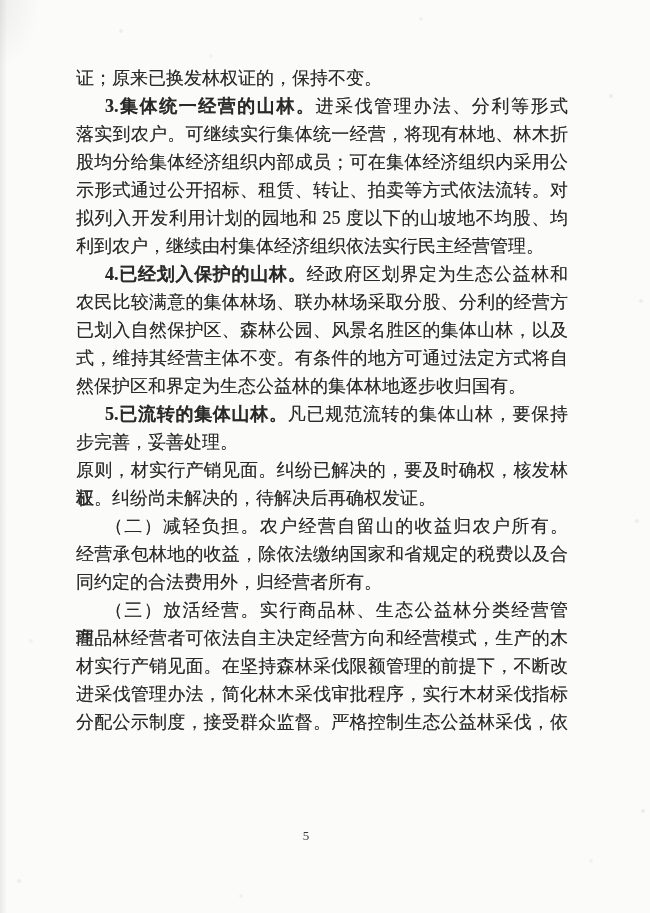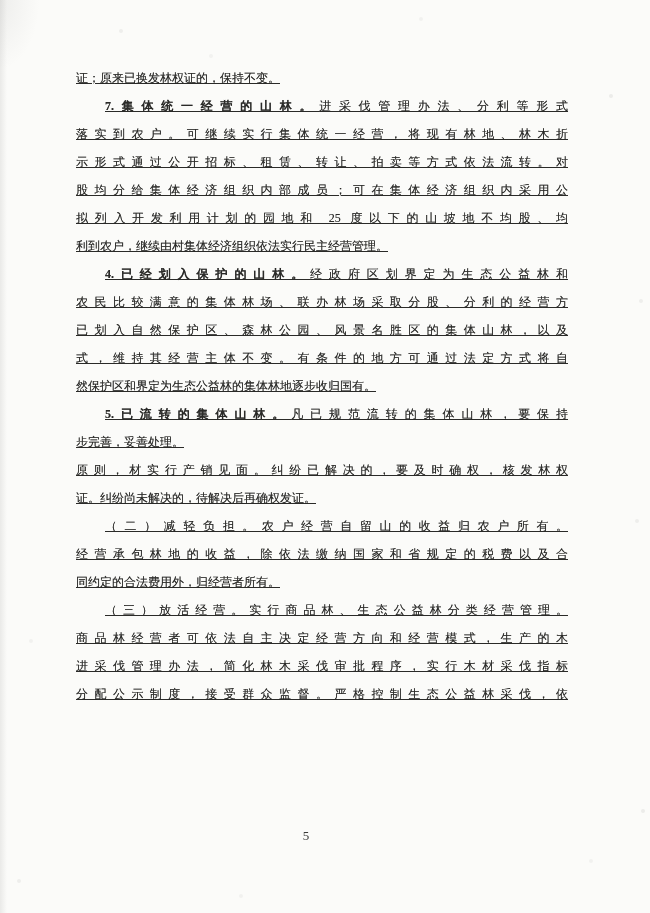--- a/index.html
+++ b/index.html
@@ -50,24 +50,23 @@
       240px 895px 0 1px rgba(130,130,130,0.08),
       520px 470px 0 1px rgba(130,130,130,0.06),
       210px 55px 0 1px rgba(130,130,130,0.07);
   }
   .doc-body {
     position: absolute;
     left: 76px;
     top: 64px;
     width: 492px;
     color: #2a2a28;
-    font-size: 12px;
+    font-size: 18px;
     line-height: 28px;
     text-shadow: 0 0 0.5px rgba(40,40,40,0.55);
-    text-decoration: underline;
   }
   .line {
     height: 28px;
     white-space: nowrap;
   }
   .line.fill {
     white-space: normal;
     text-align: justify;
     text-align-last: justify;
   }
@@ -90,38 +89,39 @@
 </head>
 <body>
 
 <div class="page">
   <div class="edge-left"></div>
   <div class="edge-top-left"></div>
   <div class="noise"></div>
 
   <div class="doc-body" id="doc-body">
       <div class="line"><span>证；原来已换发林权证的，保持不变。</span></div>
-      <div class="line indent fill"><span class="bold">7.集体统一经营的山林。</span><span>进采伐管理办法、分利等形式</span></div>
+      <div class="line indent fill"><span class="bold">3.集体统一经营的山林。</span><span>进采伐管理办法、分利等形式</span></div>
       <div class="line fill"><span>落实到农户。可继续实行集体统一经营，将现有林地、林木折</span></div>
+      <div class="line fill"><span>股均分给集体经济组织内部成员；可在集体经济组织内采用公</span></div>
       <div class="line fill"><span>示形式通过公开招标、租赁、转让、拍卖等方式依法流转。对</span></div>
-      <div class="line fill"><span>股均分给集体经济组织内部成员；可在集体经济组织内采用公</span></div>
       <div class="line fill"><span>拟列入开发利用计划的园地和 25 度以下的山坡地不均股、均</span></div>
       <div class="line"><span>利到农户，继续由村集体经济组织依法实行民主经营管理。</span></div>
       <div class="line indent fill"><span class="bold">4.已经划入保护的山林。</span><span>经政府区划界定为生态公益林和</span></div>
       <div class="line fill"><span>农民比较满意的集体林场、联办林场采取分股、分利的经营方</span></div>
       <div class="line fill"><span>已划入自然保护区、森林公园、风景名胜区的集体山林，以及</span></div>
       <div class="line fill"><span>式，维持其经营主体不变。有条件的地方可通过法定方式将自</span></div>
       <div class="line"><span>然保护区和界定为生态公益林的集体林地逐步收归国有。</span></div>
       <div class="line indent fill"><span class="bold">5.已流转的集体山林。</span><span>凡已规范流转的集体山林，要保持</span></div>
       <div class="line"><span>步完善，妥善处理。</span></div>
       <div class="line fill"><span>原则，材实行产销见面。纠纷已解决的，要及时确权，核发林权</span></div>
       <div class="line"><span>证。纠纷尚未解决的，待解决后再确权发证。</span></div>
       <div class="line indent fill"><span>（二）减轻负担。农户经营自留山的收益归农户所有。</span></div>
       <div class="line fill"><span>经营承包林地的收益，除依法缴纳国家和省规定的税费以及合</span></div>
       <div class="line"><span>同约定的合法费用外，归经营者所有。</span></div>
       <div class="line indent fill"><span>（三）放活经营。实行商品林、生态公益林分类经营管理。</span></div>
       <div class="line fill"><span>商品林经营者可依法自主决定经营方向和经营模式，生产的木</span></div>
+      <div class="line fill"><span>材实行产销见面。在坚持森林采伐限额管理的前提下，不断改</span></div>
       <div class="line fill"><span>进采伐管理办法，简化林木采伐审批程序，实行木材采伐指标</span></div>
       <div class="line fill"><span>分配公示制度，接受群众监督。严格控制生态公益林采伐，依</span></div>
     </div>
 
   <div class="page-number">5</div>
 </div>
 
 </body></html>

